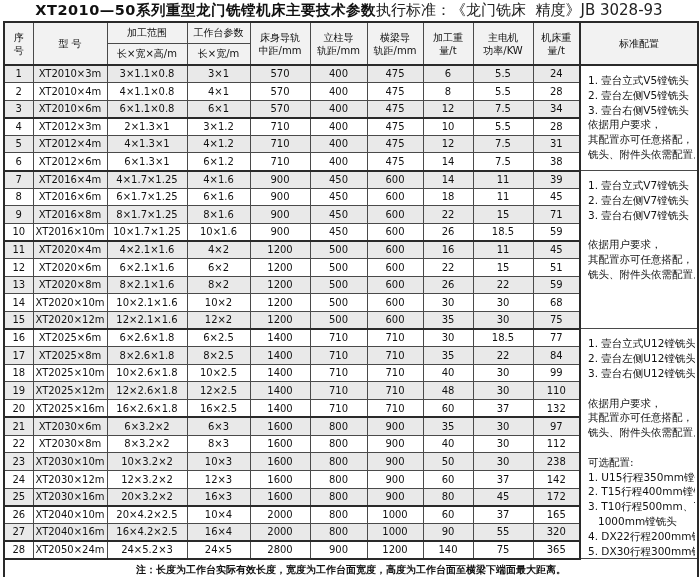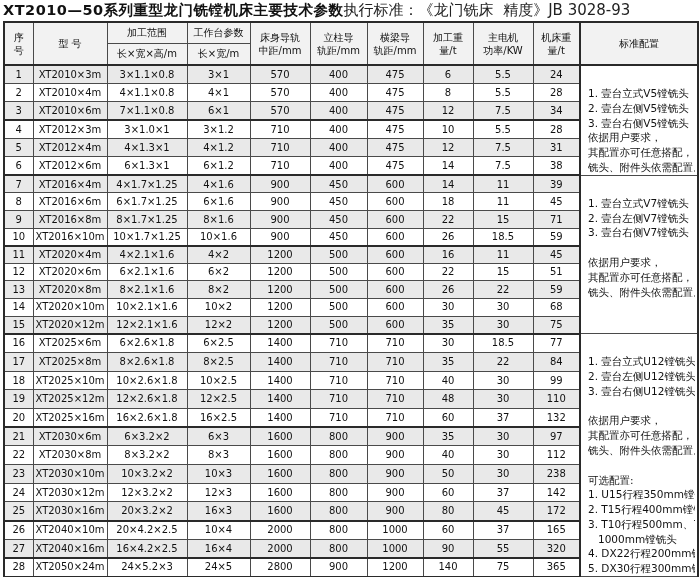--- a/index.html
+++ b/index.html
@@ -6,21 +6,21 @@
   body {
     width: 700px; height: 577px;
     background: #ffffff;
     font-family: "DejaVu Sans", "Liberation Sans", sans-serif;
     color: #111;
     overflow: hidden;
   }
   .page { padding: 1px 3px 0 3px; }
 
   .header-bar {
-    display: flex; justify-content: flex-start; align-items: flex-end;
+    display: flex; justify-content: center; align-items: flex-end;
     height: 19px; margin-bottom: 1px;
   }
   .page-title {
     font-size: 14.5px; font-weight: bold; letter-spacing: 0.5px;
     white-space: pre;
   }
   .standard-ref {
     font-size: 15px; white-space: pre; padding-right: 2px; color: #222;
   }
 
@@ -55,21 +55,21 @@
   tbody tr:nth-child(even) td { background: #ffffff; }
   tbody tr.group-end td { border-bottom: 2px solid #2a2a2a; }
 
   td.config-cell, th.config-col {
     border-left: 2px solid #2a2a2a;
   }
   td.config-cell {
     background: #ffffff !important;
     vertical-align: top;
     text-align: left;
-    padding: 20px 2px 0 7px;
+    padding: 7px 2px 0 7px;
   }
   .config-line {
     font-size: 10.5px;
     line-height: 14.8px;
     min-height: 14.8px;
     white-space: pre;
     overflow: hidden;
   }
 
   tfoot td {
@@ -176,33 +176,33 @@
           <td>570</td>
           <td>400</td>
           <td>475</td>
           <td>8</td>
           <td>5.5</td>
           <td>28</td>
         </tr>
         <tr class="group-end">
           <td>3</td>
           <td>XT2010×6m</td>
-          <td>7×1.1×0.8</td>
+          <td>6×1.1×0.8</td>
           <td>6×1</td>
           <td>570</td>
           <td>400</td>
           <td>475</td>
           <td>12</td>
           <td>7.5</td>
           <td>34</td>
         </tr>
         <tr>
           <td>4</td>
           <td>XT2012×3m</td>
-          <td>3×1.0×1</td>
+          <td>2×1.3×1</td>
           <td>3×1.2</td>
           <td>710</td>
           <td>400</td>
           <td>475</td>
           <td>10</td>
           <td>5.5</td>
           <td>28</td>
         </tr>
         <tr>
           <td>5</td>

